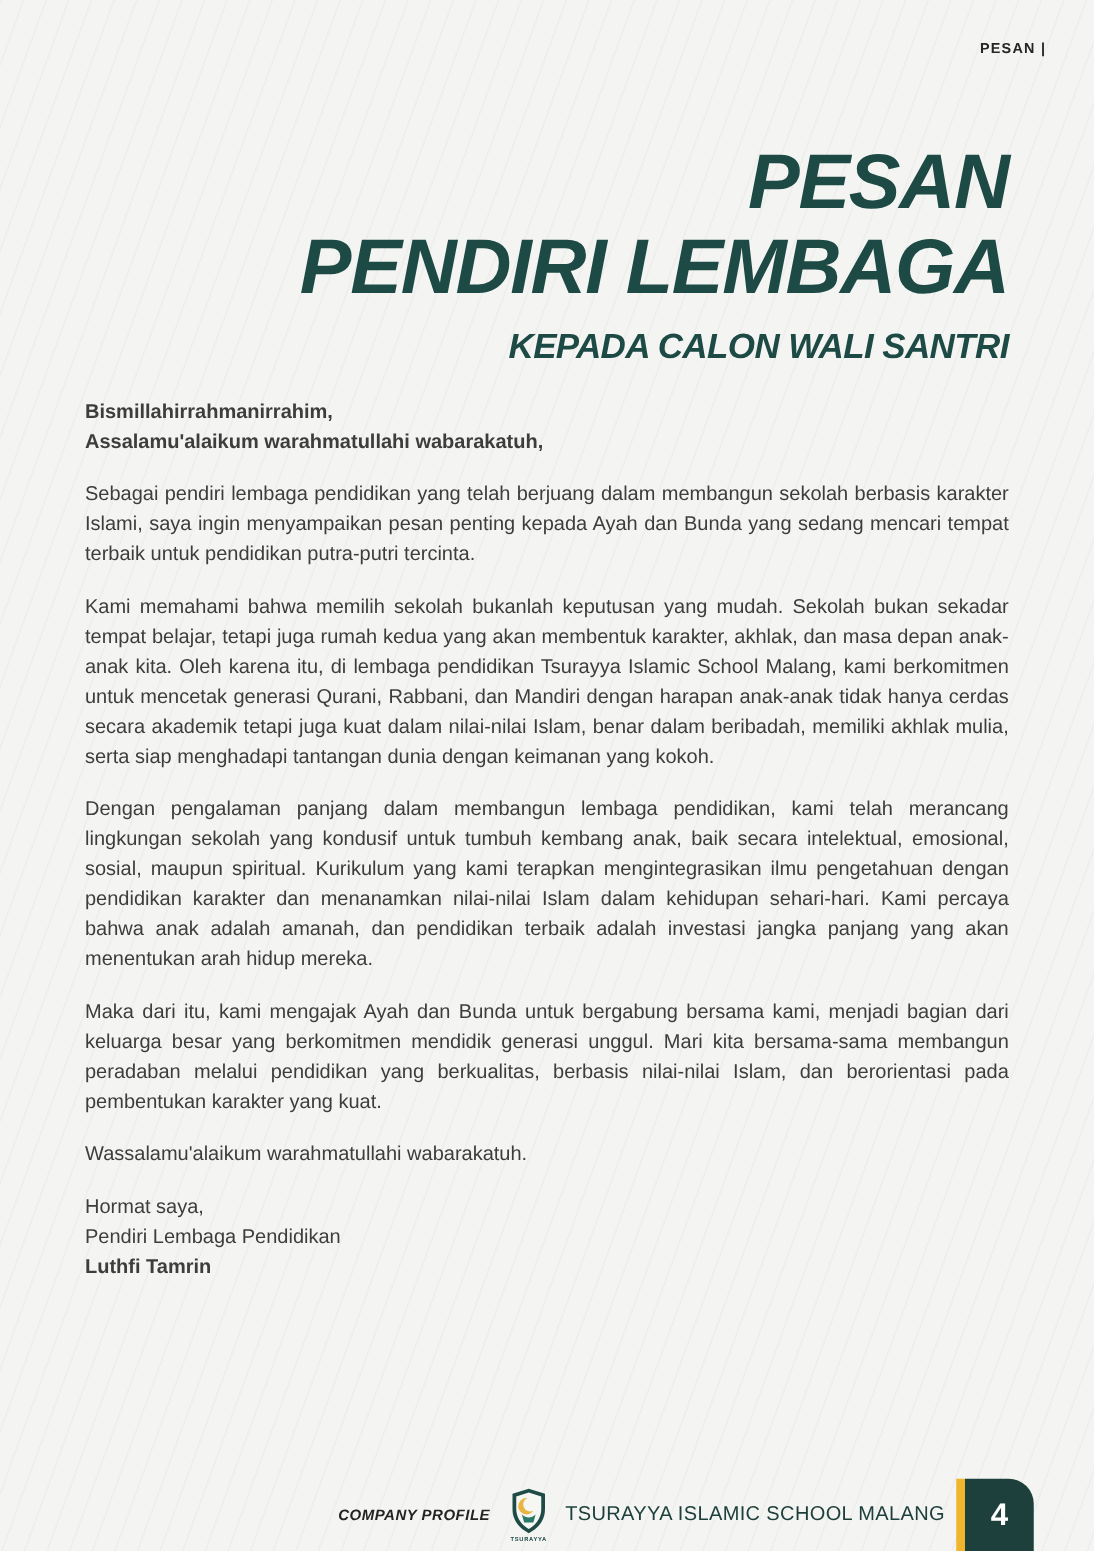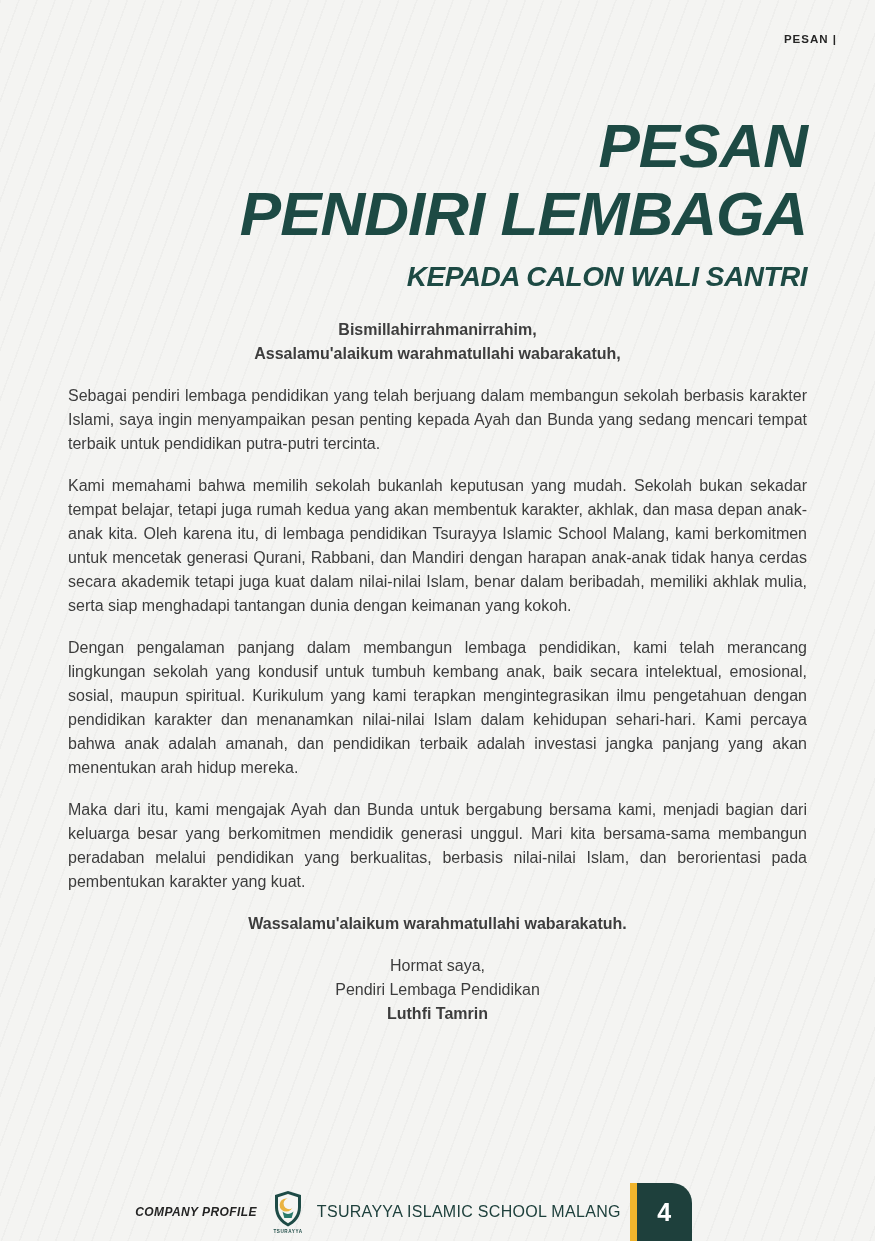--- a/index.html
+++ b/index.html
@@ -49,28 +49,28 @@
     margin-top:14px;
     text-transform:uppercase;
   }
   .letter{
     margin-top:26px;
     color:var(--body-text);
     font-size:16px;line-height:24px;
   }
   .salutation{font-weight:bold;}
   .letter p{margin-bottom:18px;text-align:justify;}
-  .letter .no-justify{text-align:center;}
-  .closing-salam{font-weight:bold;margin-top:18px;}
+  .letter .no-justify{text-align:left;}
+  .closing-salam{font-weight:normal;margin-top:18px;}
   .sign-block{margin-top:0;}
   .sign-line{line-height:24px;}
   .signer-name{font-weight:bold;}
   .footer{
     position:absolute;left:0;right:0;bottom:0;height:58px;
-    display:flex;align-items:center;justify-content:center;
+    display:flex;align-items:center;justify-content:flex-end;
   }
   .footer-label{
     font-size:12px;font-weight:bold;font-style:italic;
     letter-spacing:0.4px;color:#232323;
     margin-right:14px;white-space:nowrap;
   }
   .footer-logo{margin-right:12px;display:flex;align-items:center;}
   .footer-school{
     font-size:16px;font-weight:normal;color:var(--footer-teal);
     letter-spacing:0.3px;white-space:nowrap;margin-right:9px;

